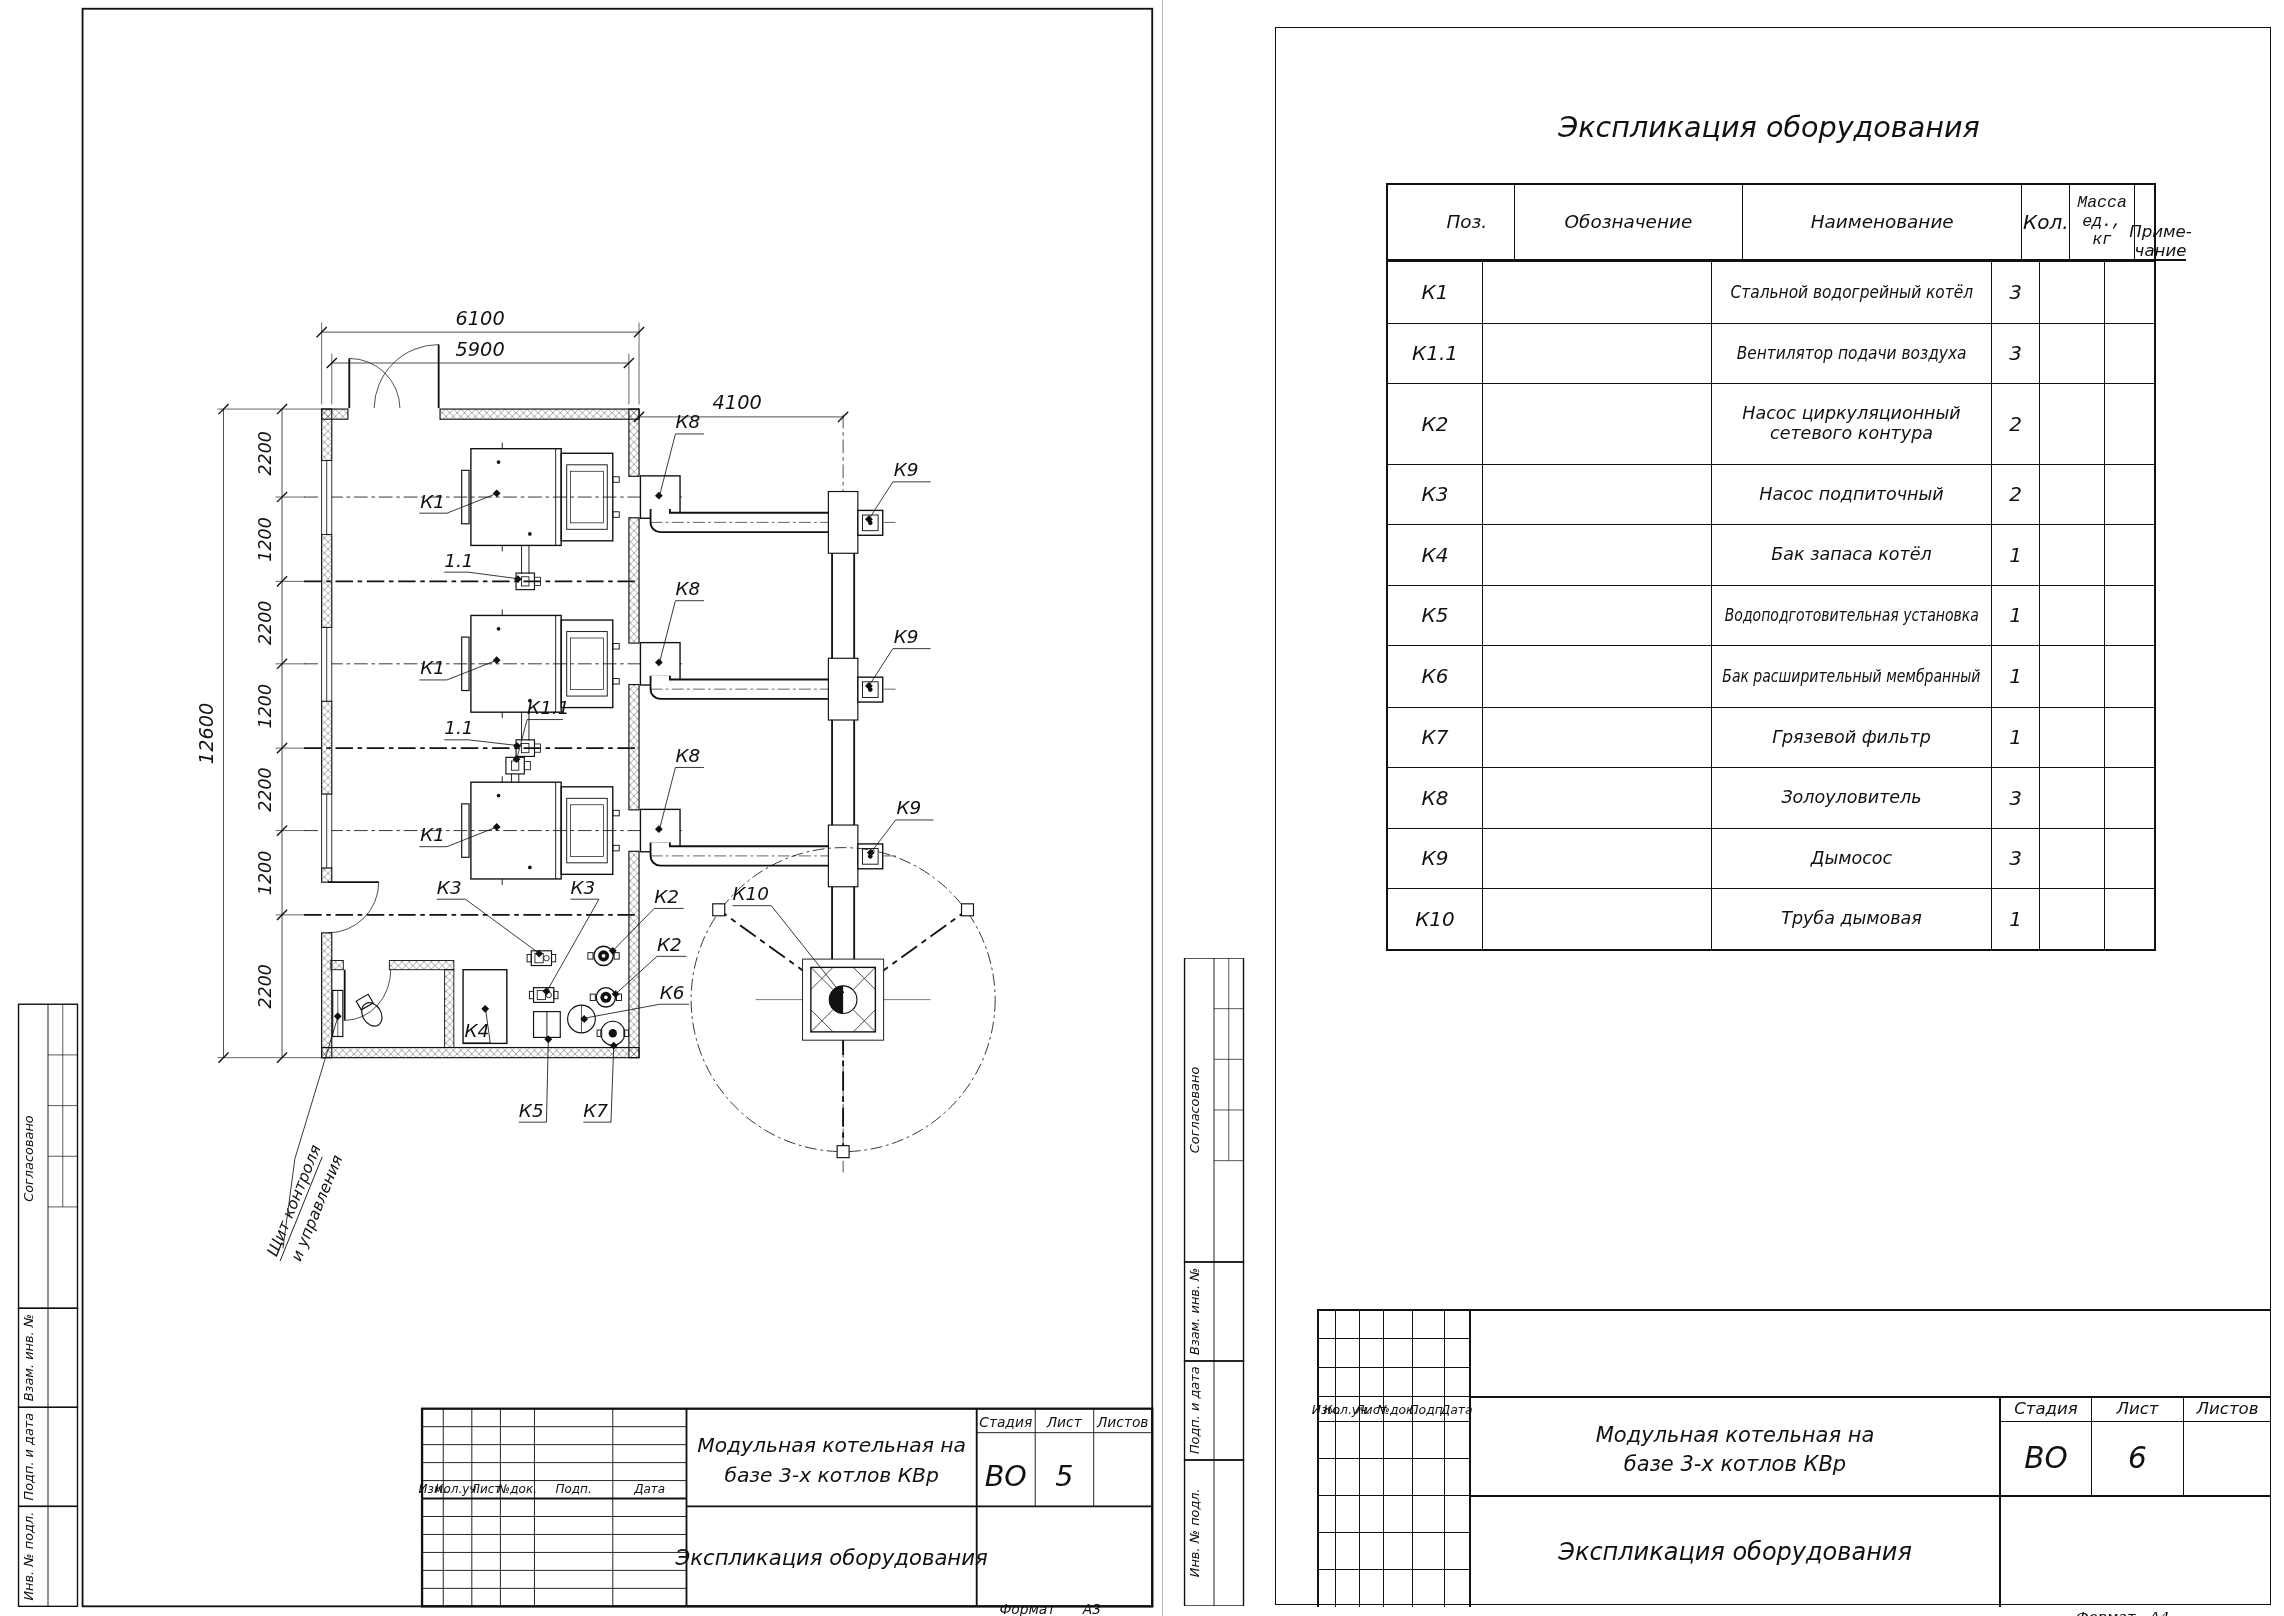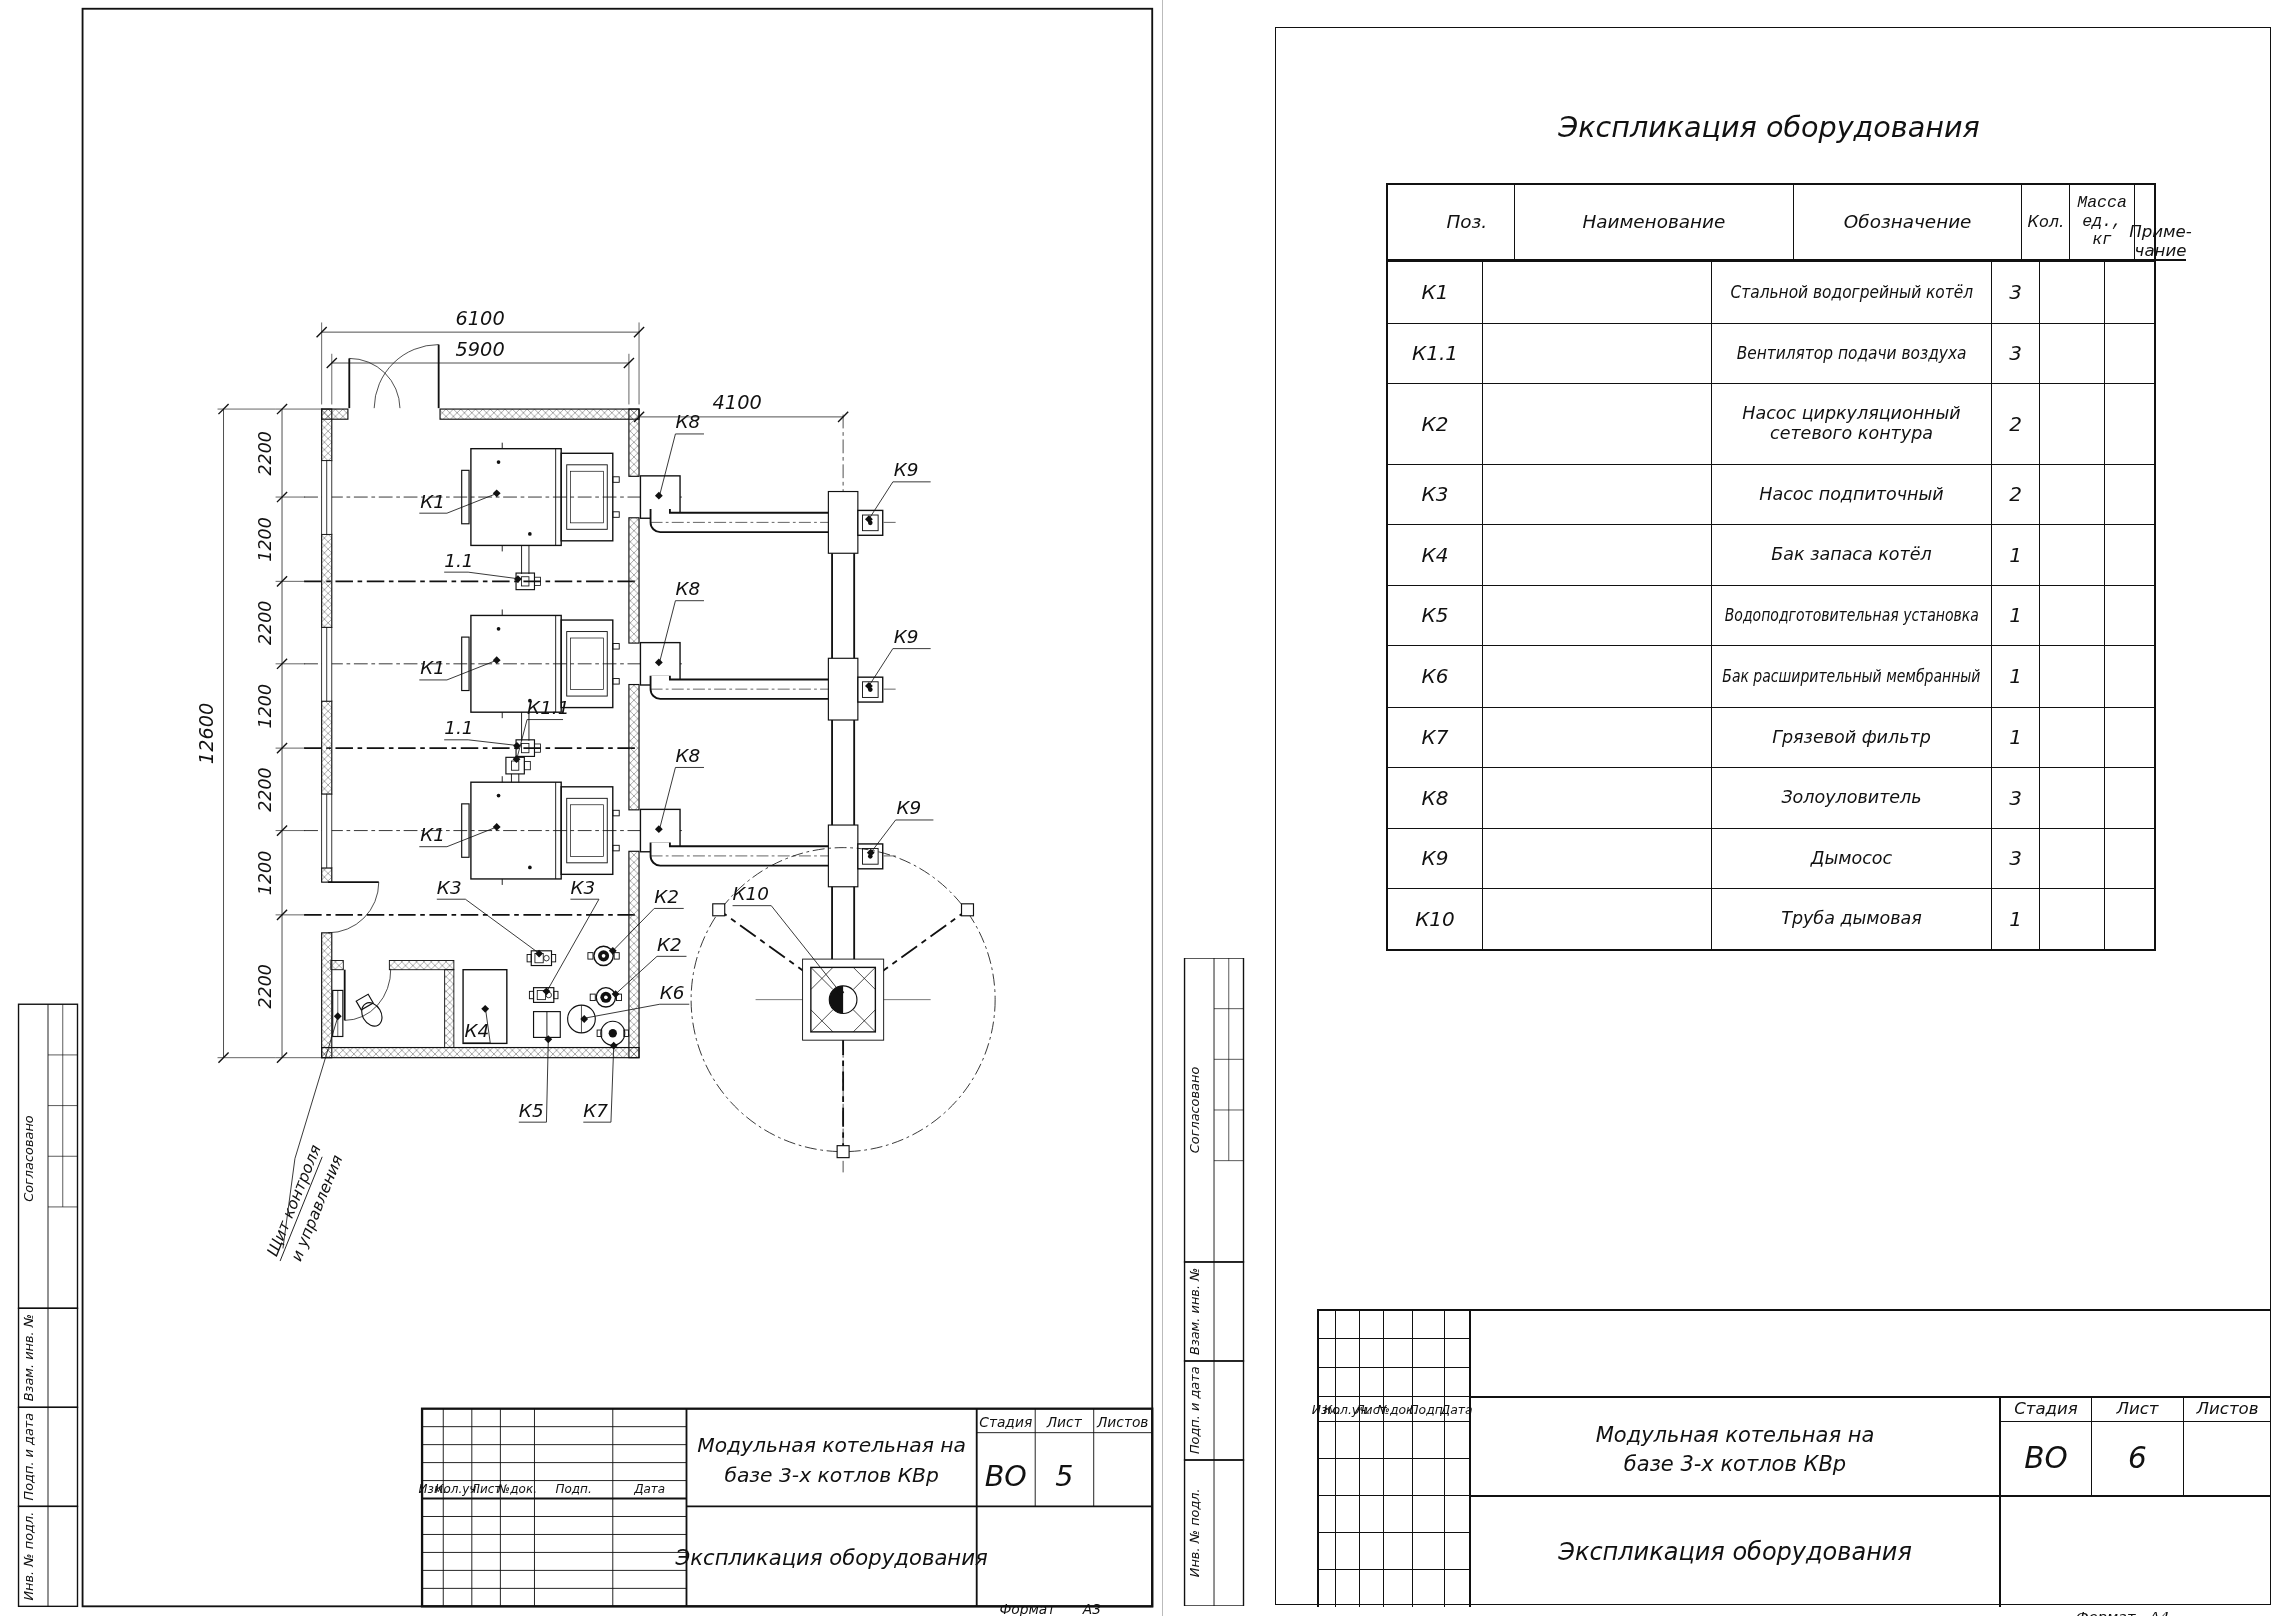--- a/index.html
+++ b/index.html
@@ -469,23 +469,23 @@
     <text x="48" y="767" transform="rotate(-90 48 767)" text-anchor="middle" font-style="italic" font-size="28" fill="#111">Взам. инв. №</text>
     <text x="48" y="982" transform="rotate(-90 48 982)" text-anchor="middle" font-style="italic" font-size="28" fill="#111">Подп. и дата</text>
     <text x="48" y="1248" transform="rotate(-90 48 1248)" text-anchor="middle" font-style="italic" font-size="28" fill="#111">Инв. № подл.</text>
   </svg>
 
   <div class="abs it ctr" style="left:222px;top:106px;width:766px;height:41px;font-size:28.6px;">Экспликация оборудования</div>
 
   <div class="abs" id="eq-table">
     <div class="erow ehead it">
       <div class="ecell c1">Поз.</div>
+      <div class="ecell c2">Обозначение</div>
       <div class="ecell c3">Наименование</div>
-      <div class="ecell c2">Обозначение</div>
-      <div class="ecell c4" style="font-size:16px;text-align:right;">Кол.</div>
+      <div class="ecell c4" style="font-size:20px;text-align:right;">Кол.</div>
       <div class="ecell c5" style="font-size:16.6px;">
         <span>Масса</span>
           <span>ед., кг</span>
       </div>
       <div class="ecell c6" style="font-size:16.6px;">
         <span>Приме-</span>
           <span>чание</span>
       </div>
     </div>
 

